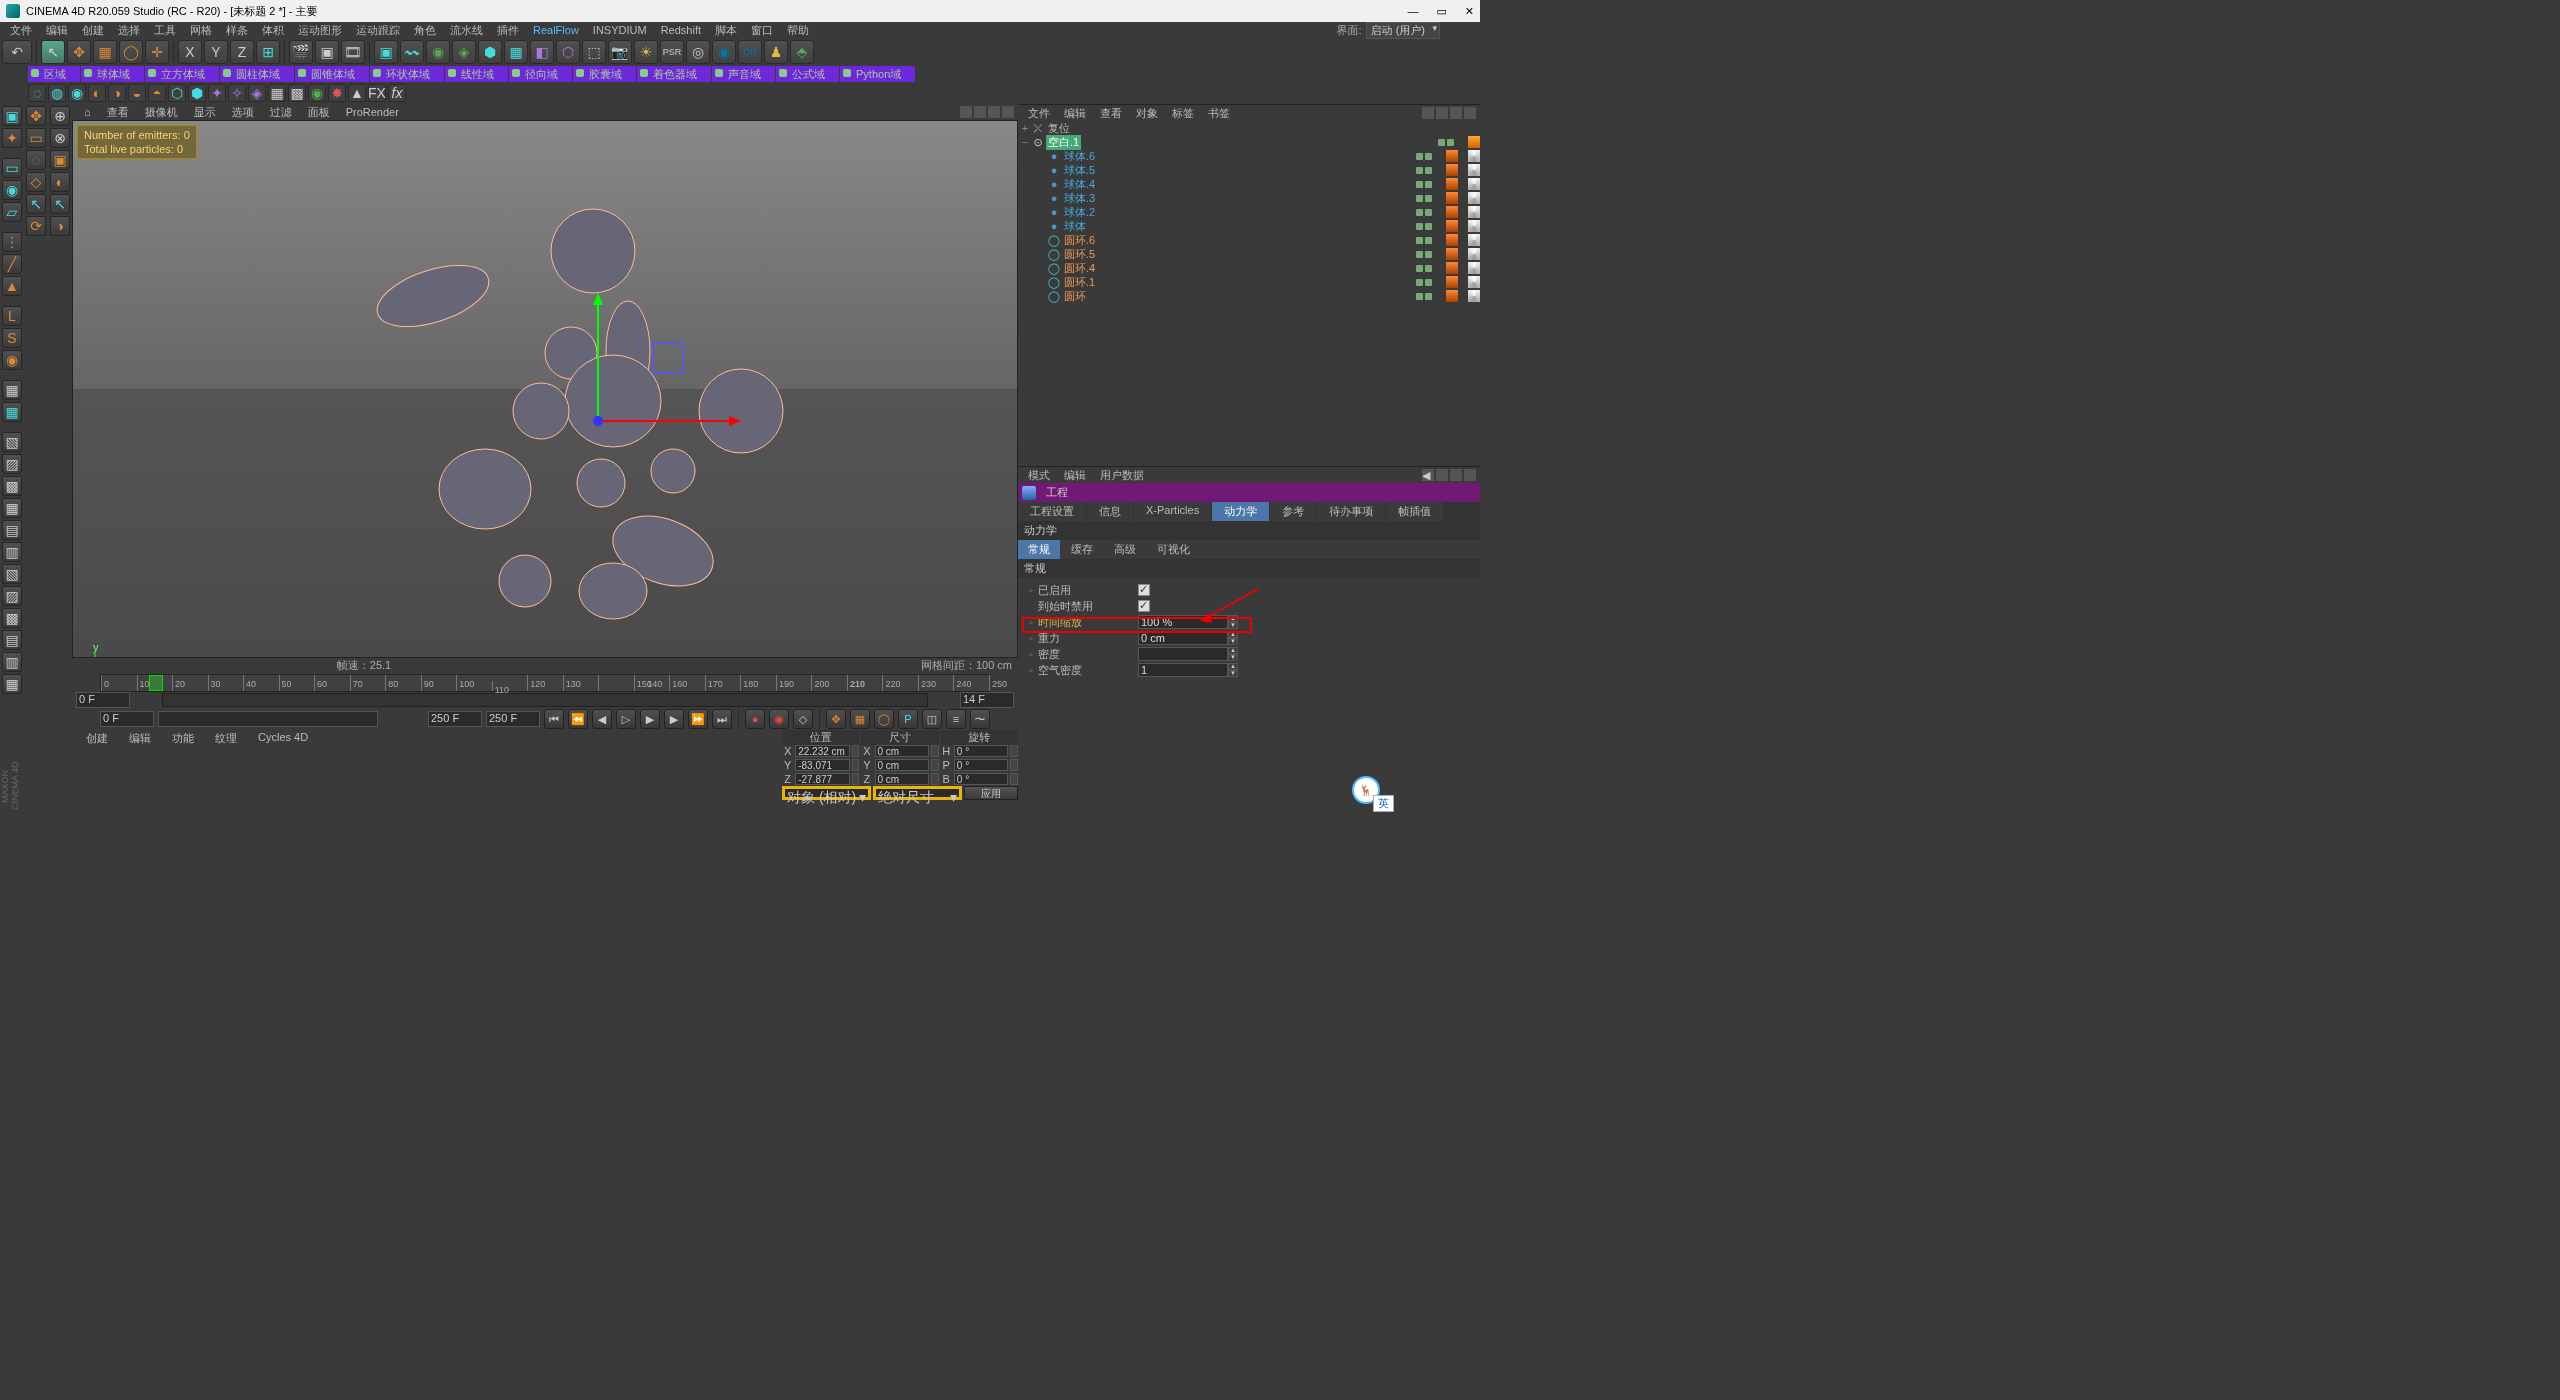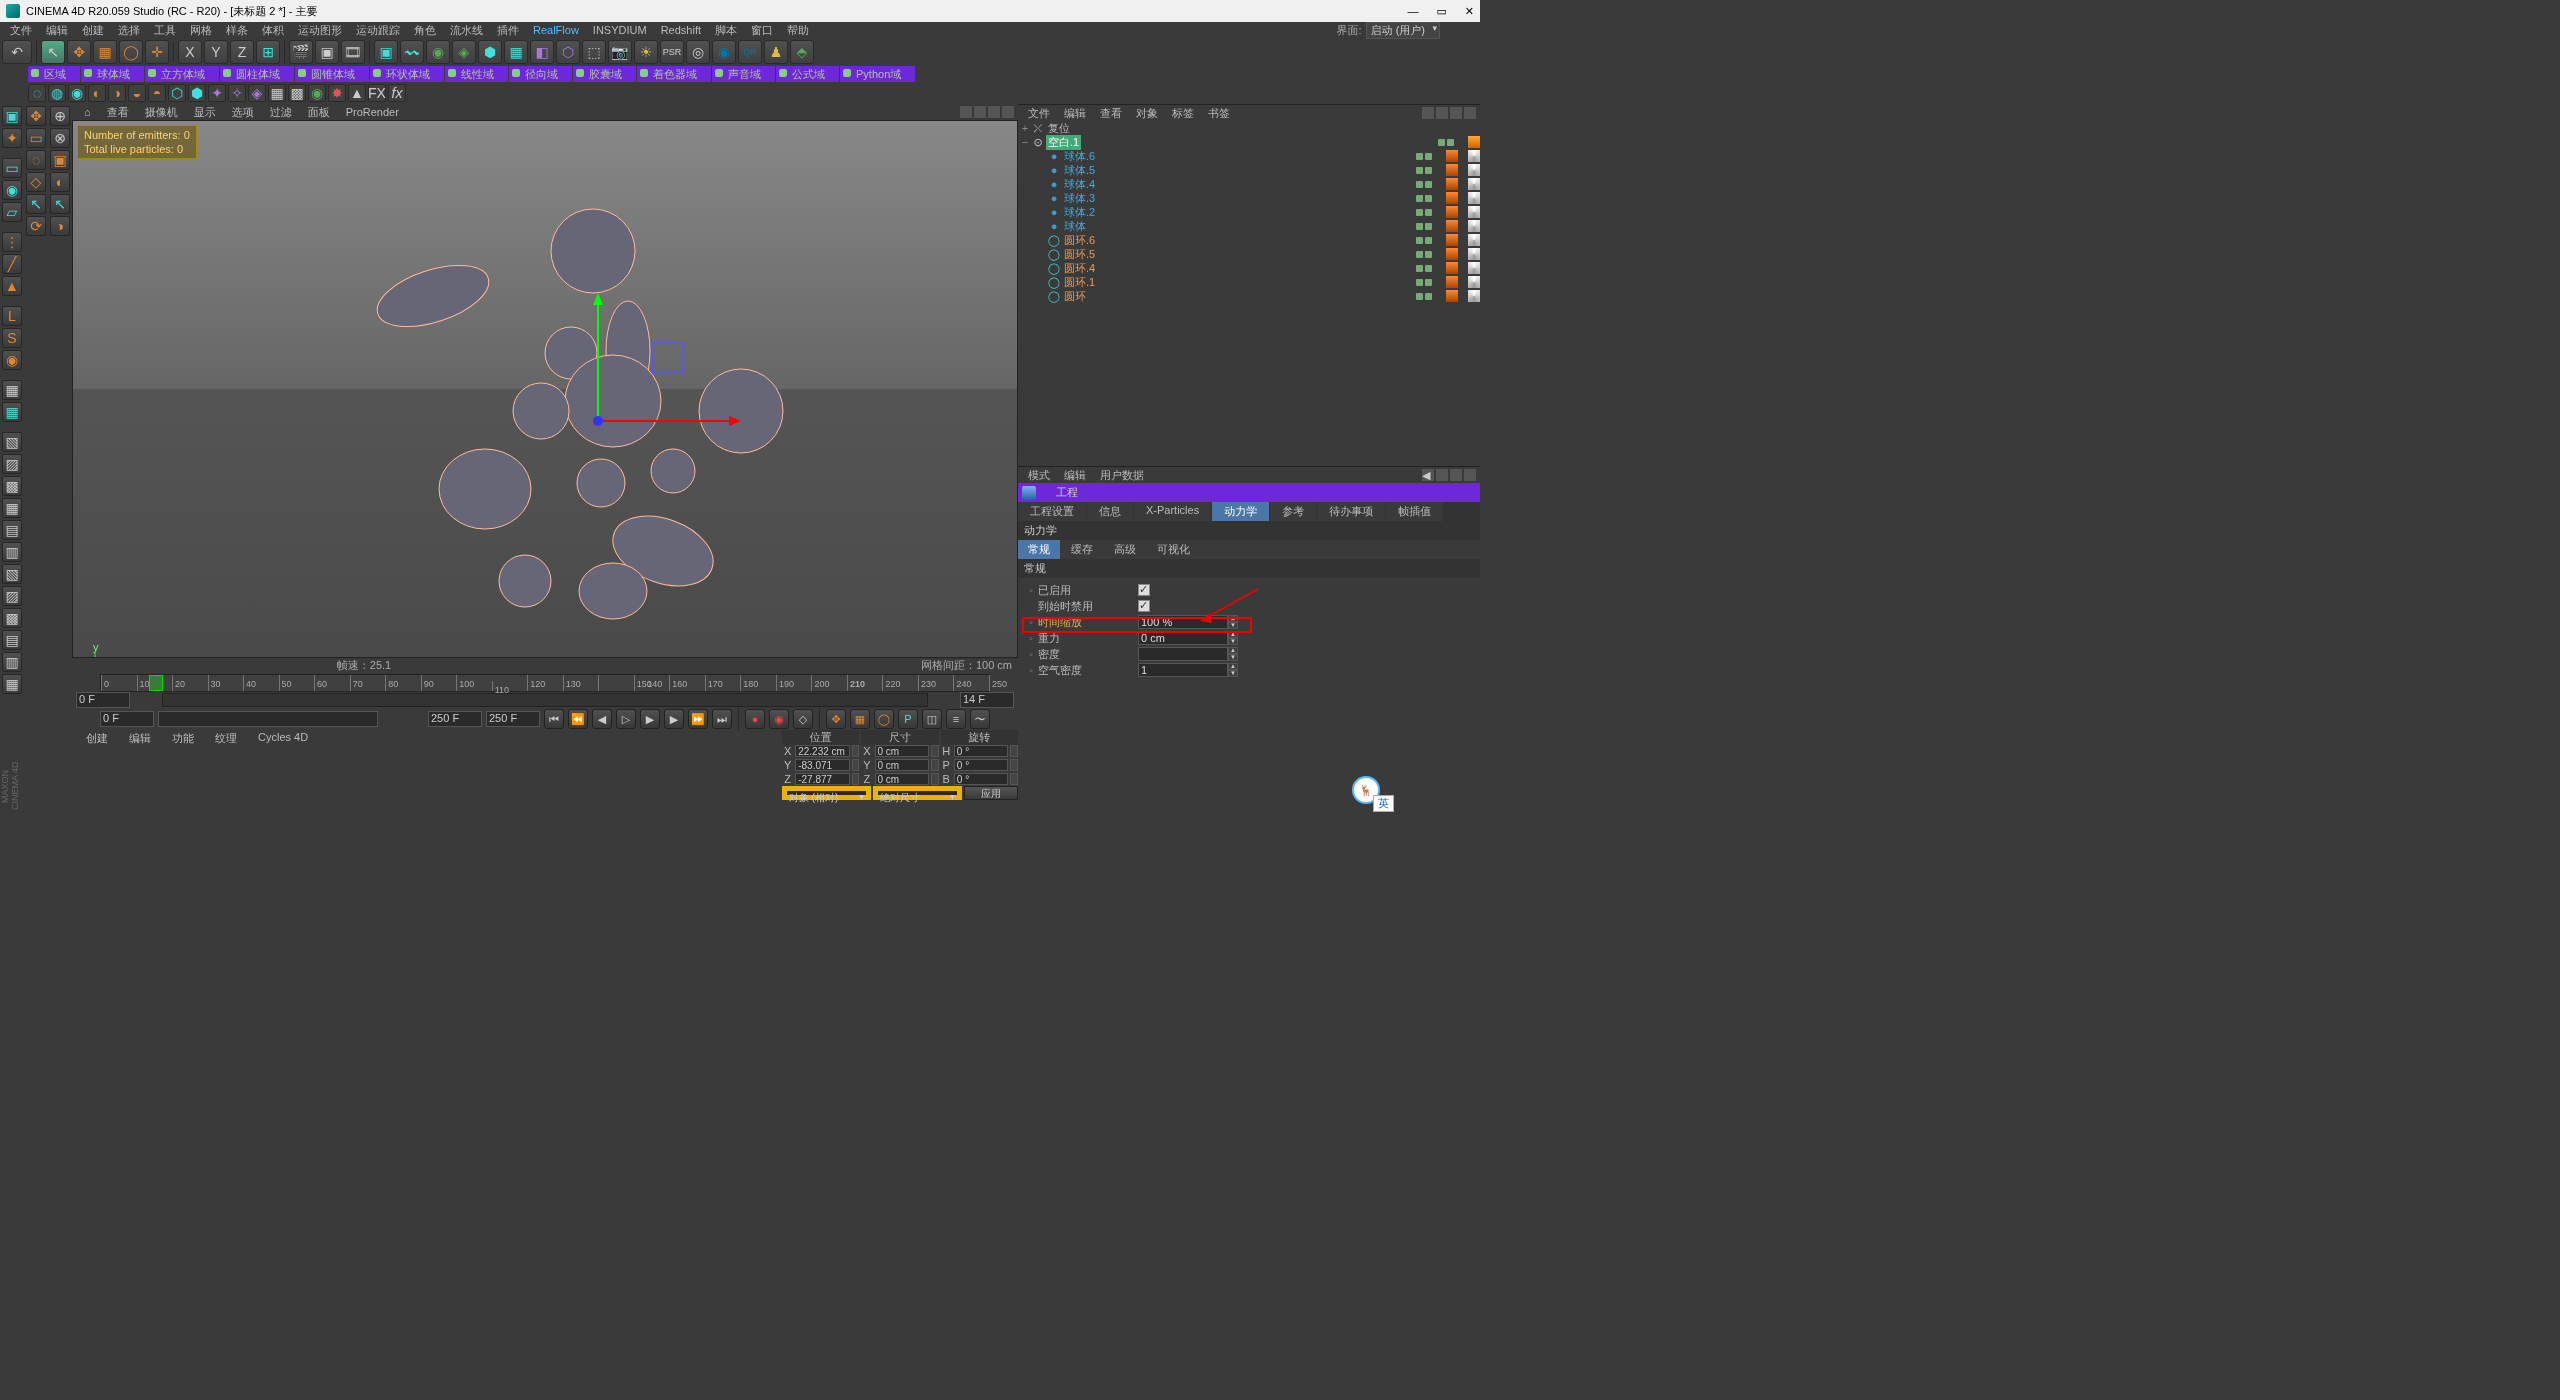--- a/index.html
+++ b/index.html
@@ -68,21 +68,21 @@
 .hierarchy { flex:1; background:#3a3a3a; overflow:auto; min-height: 340px; }
 .hier-row { display:flex; align-items:center; height:14px; padding-left: 2px; gap:2px; }
 .hier-row .exp { width:10px; text-align:center; color:#888; cursor:pointer;}
 .hier-row .icon { width:12px; height:12px; display:flex;align-items:center;justify-content:center;}
 .hier-row .name { flex:0 0 auto; color:#bbb; cursor:pointer; padding:0 2px;}
 .hier-row .name.sel { background:#4a7; color:#fff; }
 .hier-row .dots { margin-left:auto; display:flex; gap:2px; padding-right:4px;}
 .hier-row .dots span { width:7px;height:7px; border-radius:1px; background:#888; cursor:pointer;}
 .hier-row .tag { width:12px;height:12px; margin-left:8px; cursor:pointer; }
 .hier-row.child { padding-left: 18px; }
-.attr-crumb { display:flex; align-items:center; gap:20px; padding:2px 4px; background:#6d28d9;}
+.attr-crumb { display:flex; align-items:center; gap:10px; padding:2px 4px; background:#701a75;}
 .attr-crumb .proj-icon { width:14px;height:14px; background:linear-gradient(#8af,#269); border-radius:2px;}
 .tab-row { display:flex; gap:1px; background:#333; }
 .tab-row .tab { padding:2px 12px; background:#3a3a3a; color:#bbb; cursor:pointer; }
 .tab-row .tab.active { background:#4a76a8; color:#fff; }
 .subhead { padding:2px 6px; background:#333; color:#ccc;}
 .subtab-row { display:flex; gap:1px; }
 .subtab-row .tab { padding:2px 10px; background:#3a3a3a; color:#bbb; cursor:pointer;}
 .subtab-row .tab.active { background:#4a76a8; color:#fff;}
 .prop-grid { padding: 4px 6px; }
 .prop-row { display:flex; align-items:center; height:16px; margin-bottom:0px; }
@@ -110,21 +110,21 @@
 
 
 .bottom-tabs { height:16px; display:flex; gap:1px; padding-left: 4px;}
 .bottom-tabs .tab { padding:1px 10px; color:#bbb; cursor:pointer;}
 .coord-panel { height: 56px; margin-left:auto; width: 236px; background:#3a3a3a; display:flex; flex-direction:column; }
 .coord-row { display:flex; gap:2px; align-items:center; height:14px; }
 .coord-row .hdr { flex:1; text-align:center; color:#bbb; background:#333;}
 .coord-row .lbl { width:12px; text-align:center; color:#bbb;}
 .coord-row .val { width:58px; height:12px; background:#2a2a2a; border:1px solid #555; color:#ccc; font-size:10px; padding:0 2px;}
 .coord-row .spin2 { width:8px;height:12px; background:#444; border:1px solid #555; cursor:pointer;}
-.coord-row .sel { flex:1; height:14px; background:#2a2a2a; border:5px solid #eab308; color:#ccc; font-size:10px; padding:0 2px; position:relative;}
+.coord-row .sel { flex:1; height:14px; background:#2a2a2a; border:3px solid #eab308; color:#ccc; font-size:14px; padding:0 2px; position:relative;}
 .coord-row .sel::after{content:'▾';position:absolute;right:2px;}
 .coord-row .apply { width:54px; height:14px; background:linear-gradient(#555,#3a3a3a); border:1px solid #222; color:#ccc; text-align:center; cursor:pointer; font-size:10px;}
 
 .left-brand { position:absolute; left:0; bottom:4px; width:24px; height:60px; writing-mode:vertical-rl; transform:rotate(180deg); color:#666; font-size:9px; text-align:center;}
 
 .bottom-right-circle { position:absolute; right:100px; bottom:16px; width:28px;height:28px; border:2px solid #5bf; border-radius:50%; background:#fff; display:flex;align-items:center;justify-content:center; }
 .ime { position:absolute; right:86px; bottom:8px; background:#fff; color:#06c; padding:0 4px; border:1px solid #aaa; font-size:11px;}
 .glyph { font-size: 14px; line-height:1; }
 .cyan { color:#4dd; }
 .orange { color:#d83; }

